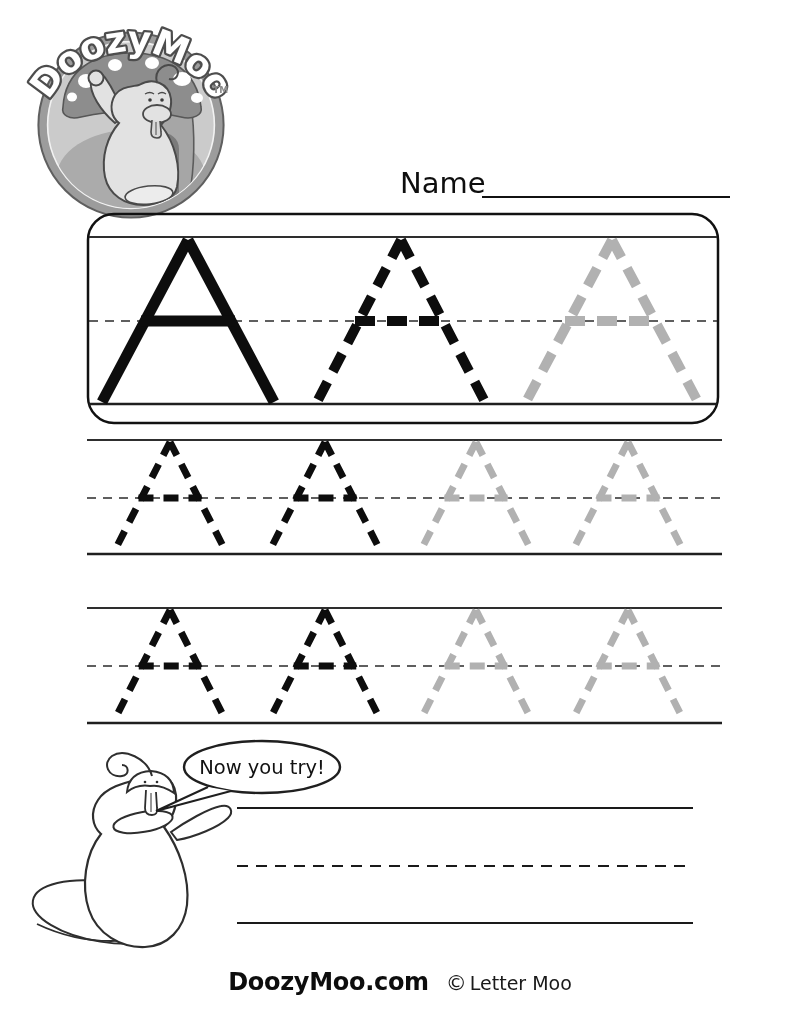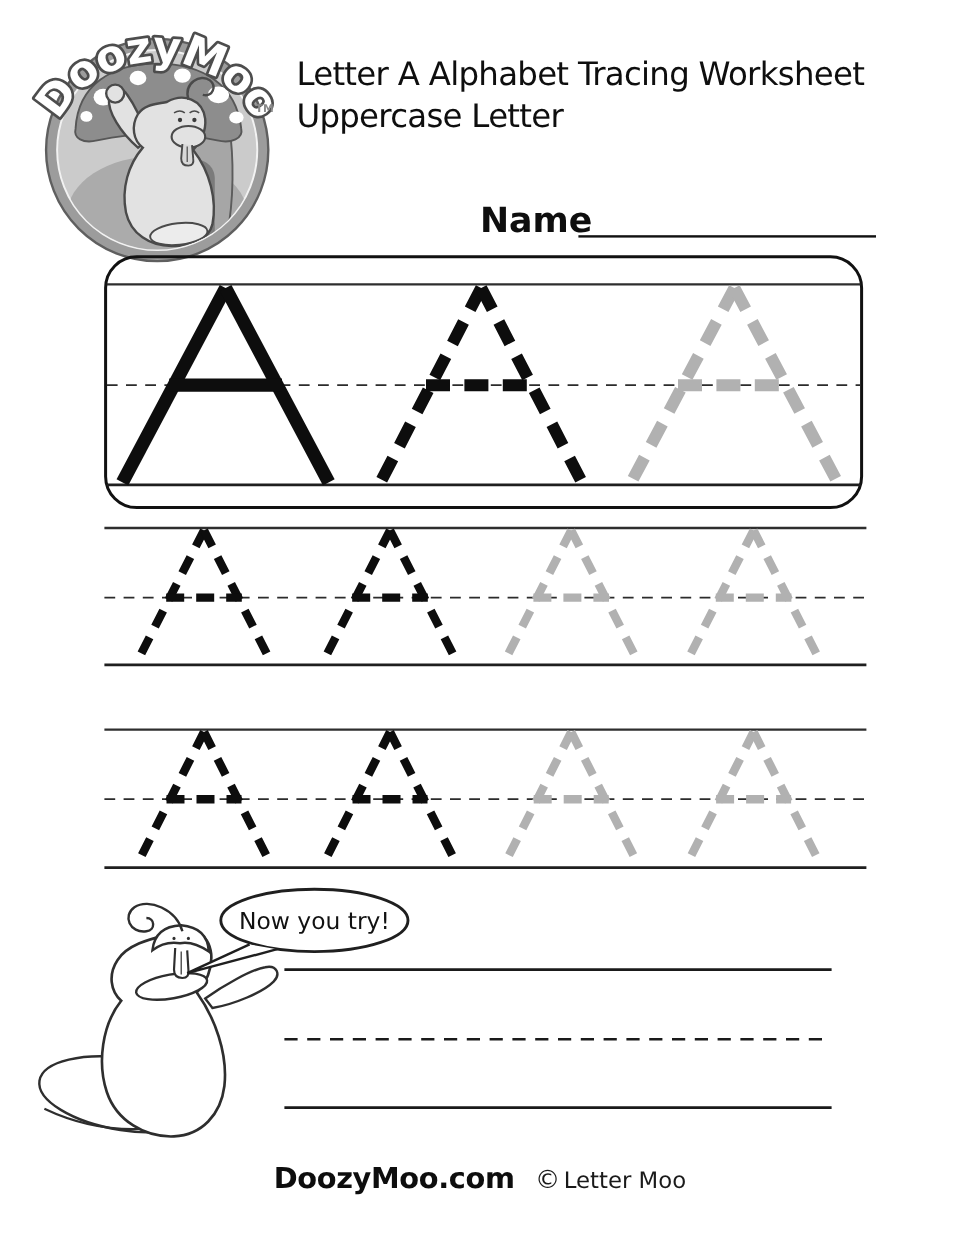--- a/index.html
+++ b/index.html
@@ -3,21 +3,21 @@
 <meta charset="utf-8">
 <style>
   html,body{margin:0;padding:0;background:#ffffff;}
   .page{
     position:relative;width:800px;height:1035px;background:#ffffff;overflow:hidden;
     font-family:"DejaVu Sans","Liberation Sans",sans-serif;color:#111;
   }
   svg{overflow:visible;display:block;}
   .logo-svg{position:absolute;left:31px;top:27px;width:200px;height:200px;}
   .title-block{position:absolute;left:247px;top:45px;line-height:35px;font-size:27px;letter-spacing:-0.6px;color:#0e0e0e;white-space:nowrap;}
-  .name-row{position:absolute;left:400px;top:166px;font-size:29px;color:#0e0e0e;font-weight:bold;}
+  .name-row{position:absolute;left:400px;top:166px;font-size:29px;color:#0e0e0e;}
   .name-underline{position:absolute;left:482px;top:196px;width:248px;border-top:2px solid #111;}
   .tracing-svg{position:absolute;left:0;top:0;width:800px;height:1035px;}
   .character-svg{position:absolute;left:25px;top:740px;width:320px;height:225px;}
   .bubble-text{font-size:19.5px;fill:#111;}
   .footer{position:absolute;left:0;top:968px;width:800px;display:flex;justify-content:center;align-items:baseline;gap:17px;}
   .site-name{font-size:24px;font-weight:bold;letter-spacing:-0.3px;color:#0d0d0d;text-align:right;}
   .copyright{font-size:19px;color:#1a1a1a;display:flex;align-items:baseline;gap:3px;}
   .copyright .sym{font-size:21px;}
   .logo-brand-text{font-family:"DejaVu Sans","Liberation Sans",sans-serif;font-weight:bold;font-size:36px;fill:#ffffff;stroke:#4d4d4d;stroke-width:4.5;paint-order:stroke;stroke-linejoin:round;letter-spacing:-1px;}
   .tm-text{font-size:9px;fill:#8a8a8a;font-weight:bold;}
@@ -68,24 +68,20 @@
         <path d="M 125,95 L 125,108" stroke="#4a4a4a" stroke-width="1"></path>
       </g>
     </g>
 
     <text class="logo-brand-text" text-anchor="middle">
       <textPath href="#logoArc" startOffset="50%">DoozyMoo</textPath>
     </text>
     <text class="tm-text" x="182" y="66">TM</text>
   </svg>
 
-  <div class="title-block">
-    <div>Letter A Alphabet Tracing Worksheet</div>
-    <div>Uppercase Letter</div>
-  </div>
 
   <div class="name-row">Name</div>
   <div class="name-underline"></div>
 
   <svg id="tracing-svg" class="tracing-svg" viewBox="0 0 800 1035">
       <rect x="88" y="214" width="630" height="209" rx="26" fill="none" stroke="#111" stroke-width="2.5"></rect>
       <line x1="89" y1="237" x2="717" y2="237" stroke="#2e2e2e" stroke-width="2"></line>
       <line x1="89" y1="321" x2="717" y2="321" stroke="#2b2b2b" stroke-width="1.5" stroke-dasharray="9 7"></line>
       <line x1="89" y1="404" x2="717" y2="404" stroke="#1f1f1f" stroke-width="2.3"></line>
       <g stroke="#0d0d0d" stroke-width="11" fill="none" stroke-linecap="butt">

